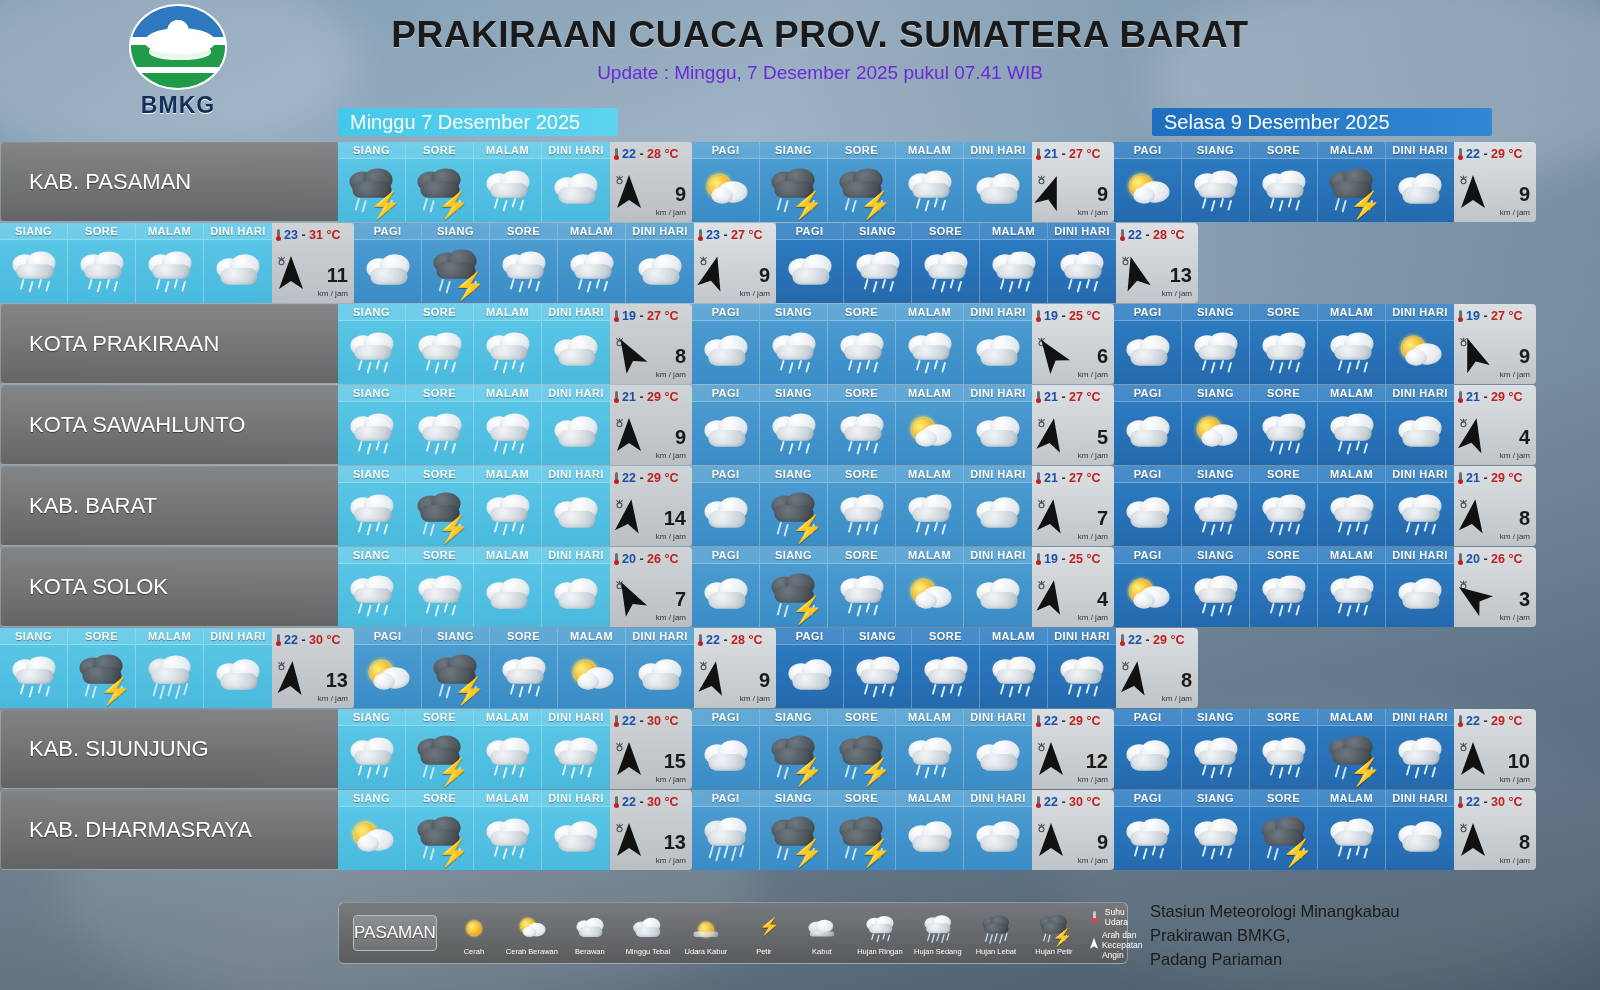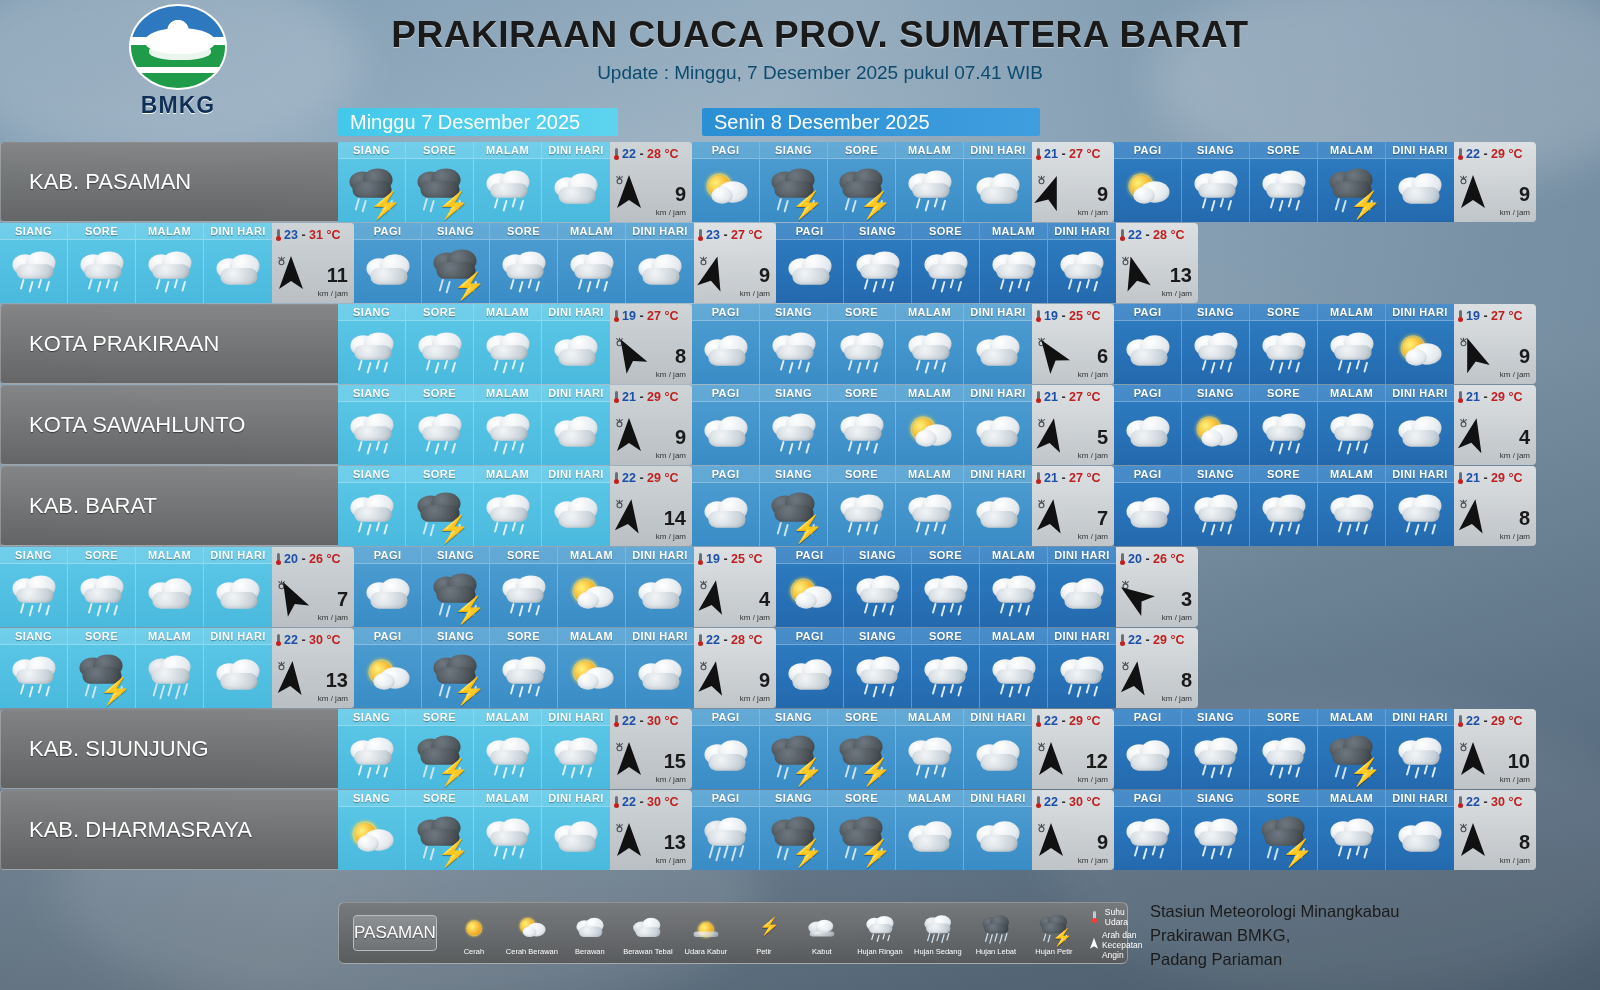--- a/index.html
+++ b/index.html
@@ -34,21 +34,21 @@
     background:#fff; border-radius:50% 50% 45% 45%;
     box-shadow:0 10px 0 -4px rgba(255,255,255,.9);
   }
   .logo .bmkg { font-weight:bold; font-size:23px; color:#0f2f57; letter-spacing:1px; margin-top:2px; text-shadow:0 1px 0 #fff; }
 
   .titles { position:absolute; left:300px; top:14px; width:1040px; text-align:center; }
   .title-main {
     font-size:37px; font-weight:bold; color:#1a1a1a; letter-spacing:.5px;
     text-shadow:0 1px 1px rgba(255,255,255,.55);
   }
-  .title-sub { font-size:19px; color:#0c4a6e; margin-top:6px; }
+  .title-sub { font-size:19px; color:#6d28d9; margin-top:6px; }
 
   
   .dayrow { position:relative; height:30px; }
   .daylabel {
     position:absolute; top:0; height:28px; line-height:28px;
     color:#fff; font-size:20px; padding-left:12px;
     border-radius:2px;
   }
   .d1 { left:338px; width:280px; background:linear-gradient(90deg,#43c8ea,#5dd3ef); }
   .d2 { left:702px; width:338px; background:linear-gradient(90deg,#2b8fd4,#3f9ede); }
@@ -179,21 +179,21 @@
       <div class="bmkg">BMKG</div>
     </div>
     <div class="titles">
       <div class="title-main">PRAKIRAAN CUACA PROV. SUMATERA BARAT</div>
       <div class="title-sub">Update :  Minggu, 7 Desember 2025 pukul 07.41 WIB</div>
     </div>
   </div>
 
   <div class="dayrow">
     <div class="daylabel d1">Minggu 7 Desember 2025</div>
-    <div class="daylabel d2">Senin 8 Desember 2025</div>
+    <div class="daylabel d3">Selasa 9 Desember 2025</div>
   </div>
 
   <div class="rows" id="rows">
       <div class="row">
         <div class="namecell">KAB. PASAMAN</div>
         <div class="dayblock blk1">
           <div class="cell">
                  <div class="hdr">SIANG</div>
                  <div class="ico">
               <div class="wi" style="transform:scale(0.98);transform-origin:center center">
@@ -1377,20 +1377,21 @@
           </svg>
                  <svg class="windico" viewBox="0 0 30 36" style="transform:rotate(8deg)">
             <polygon points="15,1 27,34 15,26 3,34" fill="#111"></polygon>
           </svg>
                  <div class="windspd">8</div>
                  <div class="windunit">km / jam</div>
                </div>
              </div>
       </div>
       <div class="row">
+        <div class="namecell">KOTA SOLOK</div>
         <div class="dayblock blk1">
           <div class="cell">
                  <div class="hdr">SIANG</div>
                  <div class="ico">
               <div class="wi" style="transform:scale(0.98);transform-origin:center center">
                 <div class="cl" style="left:6px;top:8px;width:26px;height:21px"></div>
            <div class="cl" style="left:20px;top:5px;width:30px;height:23px"></div>
            <div class="cl mid" style="left:10px;top:18px;width:38px;height:15px;border-radius:9px"></div>
                 <div class="rain " style="left:15px;top:33px;height:11px"></div>
                 <div class="rain " style="left:24px;top:35px;height:12px"></div>
@@ -2389,21 +2390,21 @@
                  <div class="lt">Berawan</div>
         </div>
         <div class="legitem">
           <div class="li">
             <div class="wi" style="transform:scale(0.62);transform-origin:center center">
               <div class="cl mid" style="left:4px;top:14px;width:26px;height:20px"></div>
            <div class="cl" style="left:18px;top:8px;width:30px;height:23px"></div>
            <div class="cl mid" style="left:8px;top:23px;width:40px;height:16px;border-radius:10px"></div>
             </div>
           </div>
-                 <div class="lt">Berawan Tebal</div>
+                 <div class="lt">Minggu Tebal</div>
         </div>
         <div class="legitem">
           <div class="li">
             <div class="wi" style="transform:scale(0.62);transform-origin:center center">
               <div class="sunray" style="left:11px;top:10px;opacity:.85"></div>
               <div class="sun" style="left:17px;top:16px"></div>
            <div class="cl mid" style="left:8px;top:30px;width:40px;height:9px;border-radius:6px;opacity:.8"></div>
             </div>
           </div>
                  <div class="lt">Udara Kabur</div>

